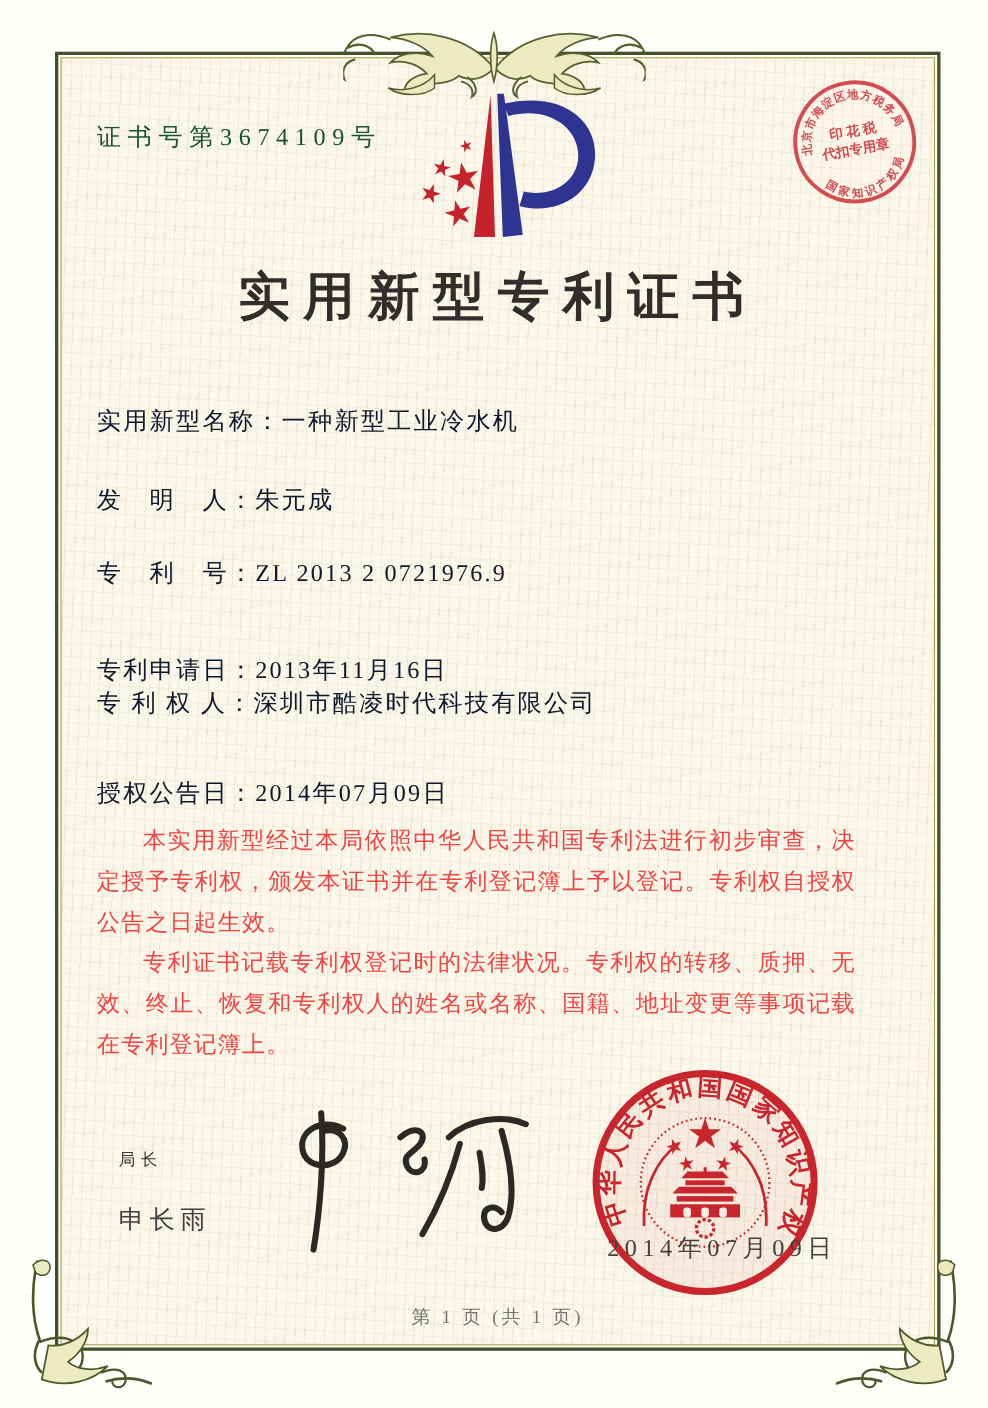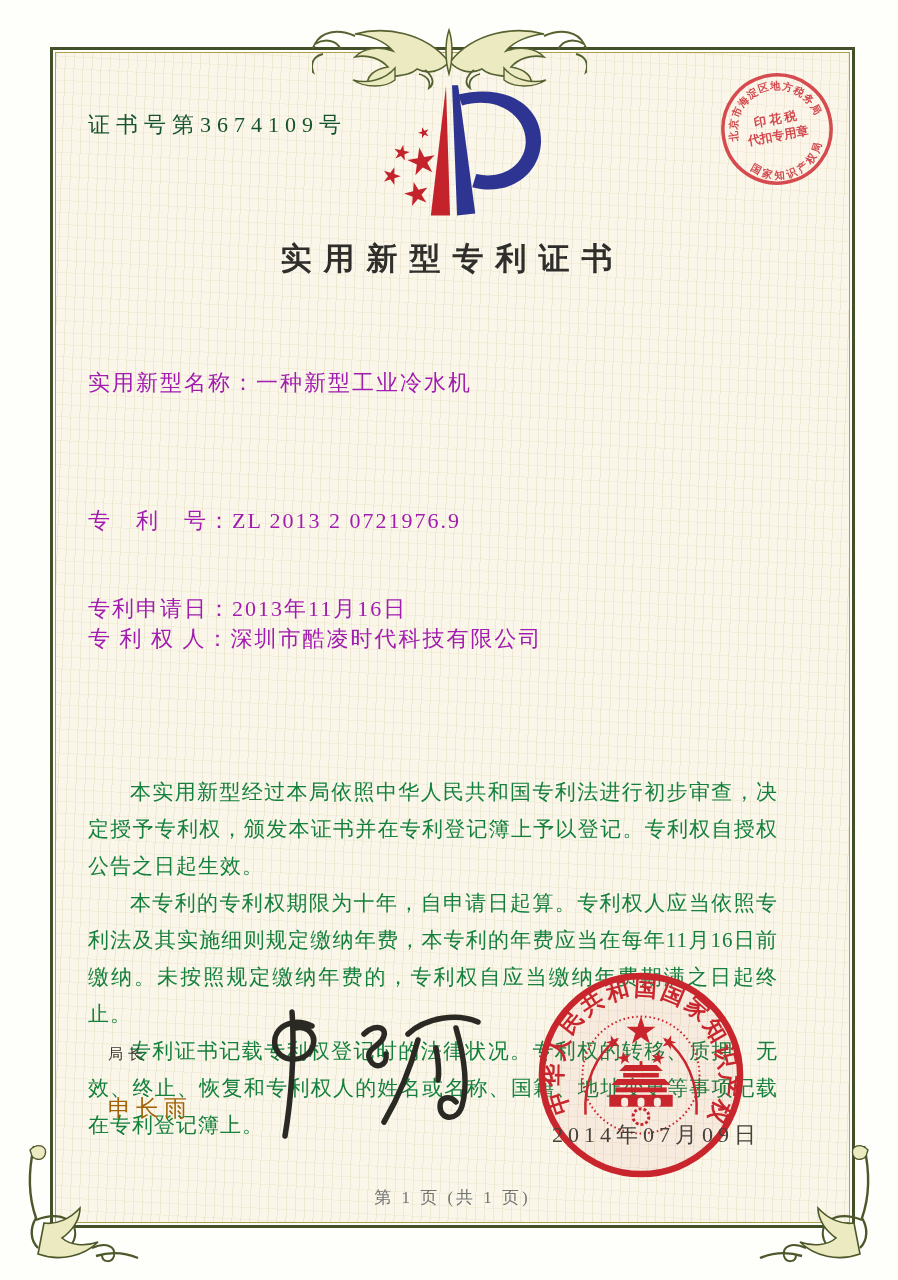--- a/index.html
+++ b/index.html
@@ -24,35 +24,35 @@
   .orn{position:absolute;pointer-events:none;}
   
   .cert-no{
     position:absolute;left:88px;top:110px;font-size:22px;color:#14532d;
     letter-spacing:6px;
   }
   .logo{position:absolute;left:336px;top:82px;}
   .tax-seal{position:absolute;left:718px;top:70px;transform:rotate(-10deg);opacity:.92;}
   .title{
     position:absolute;left:50px;top:238px;width:805px;text-align:center;
-    font-size:31px;font-weight:bold;color:#2f2e2b;letter-spacing:12px;
+    font-size:47px;font-weight:bold;color:#2f2e2b;letter-spacing:12px;
   }
   .field{
-    position:absolute;left:88px;font-size:22px;color:#a21caf;letter-spacing:2px;
+    position:absolute;left:88px;font-size:22px;color:#0f172a;letter-spacing:2px;
     white-space:nowrap;
   }
   .f1{top:368px;} .f2{top:440px;} .f3{top:506px;}
   .f4{top:594px;} .f5{top:624px;} .f6{top:706px;}
   .body-text{
     position:absolute;left:88px;top:746px;width:690px;
-    font-size:21px;line-height:37px;color:#15803d;text-align:justify;margin-top:28px;
+    font-size:21px;line-height:37px;color:#ef4444;text-align:justify;
   }
   .body-text p{margin:0;text-indent:2em;letter-spacing:1px;}
   .director-title{position:absolute;left:108px;top:1045px;font-size:15px;color:#37352f;letter-spacing:5px;}
-  .director-name{position:absolute;left:108px;top:1093px;font-size:23px;color:#a16207;letter-spacing:5px;}
+  .director-name{position:absolute;left:108px;top:1093px;font-size:23px;color:#404040;letter-spacing:5px;}
   .signature{position:absolute;left:212px;top:1004px;}
   .office-seal{position:absolute;left:532px;top:966px;}
   .seal-date{
     position:absolute;left:552px;top:1120px;width:210px;font-size:22px;
     color:#45413a;letter-spacing:5px;white-space:nowrap;
   }
   .footer{
     position:absolute;left:50px;top:1186px;width:805px;text-align:center;
     font-size:17px;color:#737373;letter-spacing:3px;
   }
@@ -135,27 +135,28 @@
     <text x="60" y="54" font-size="12.5" fill="#cf3a40" text-anchor="middle" font-weight="bold">印 花 税</text>
     <text x="60" y="71" font-size="12.5" fill="#cf3a40" text-anchor="middle" font-weight="bold">代扣专用章</text>
     <text font-size="10.5" fill="#cf3a40" letter-spacing="3" font-weight="bold">
       <textPath href="#taxBottom" startOffset="18">国家知识产权局</textPath>
     </text>
   </svg>
 
   <div class="title">实用新型专利证书</div>
 
   <div class="field f1"><span>实用新型名称：</span><span>一种新型工业冷水机</span></div>
+  <div class="field f2"><span>发　明　人：</span><span>朱元成</span></div>
   <div class="field f3"><span>专　利　号：</span><span>ZL 2013 2 0721976.9</span></div>
   <div class="field f4"><span>专利申请日：</span><span>2013年11月16日</span></div>
   <div class="field f5"><span>专 利 权 人：</span><span>深圳市酷凌时代科技有限公司</span></div>
+  <div class="field f6"><span>授权公告日：</span><span>2014年07月09日</span></div>
 
   <div class="body-text">
     <p>本实用新型经过本局依照中华人民共和国专利法进行初步审查，决定授予专利权，颁发本证书并在专利登记簿上予以登记。专利权自授权公告之日起生效。</p>
-    <p>本专利的专利权期限为十年，自申请日起算。专利权人应当依照专利法及其实施细则规定缴纳年费，本专利的年费应当在每年11月16日前缴纳。未按照规定缴纳年费的，专利权自应当缴纳年费期满之日起终止。</p>
     <p>专利证书记载专利权登记时的法律状况。专利权的转移、质押、无效、终止、恢复和专利权人的姓名或名称、国籍、地址变更等事项记载在专利登记簿上。</p>
   </div>
 
   <div class="director-title">局长</div>
   <div class="director-name">申长雨</div>
 
   <svg class="signature" width="280" height="135" viewBox="0 0 280 135" fill="none" stroke="#2b2923" stroke-width="5.5" stroke-linecap="round">
     <path d="M100,22 C80,12 60,24 63,41 C66,59 93,60 100,44 C106,31 95,21 83,24"></path>
     <path d="M80,8 C83,48 79,96 73,132"></path>
     <path d="M152,30 C164,18 178,24 170,36 C164,44 153,46 158,56 C163,66 176,62 174,50"></path>

